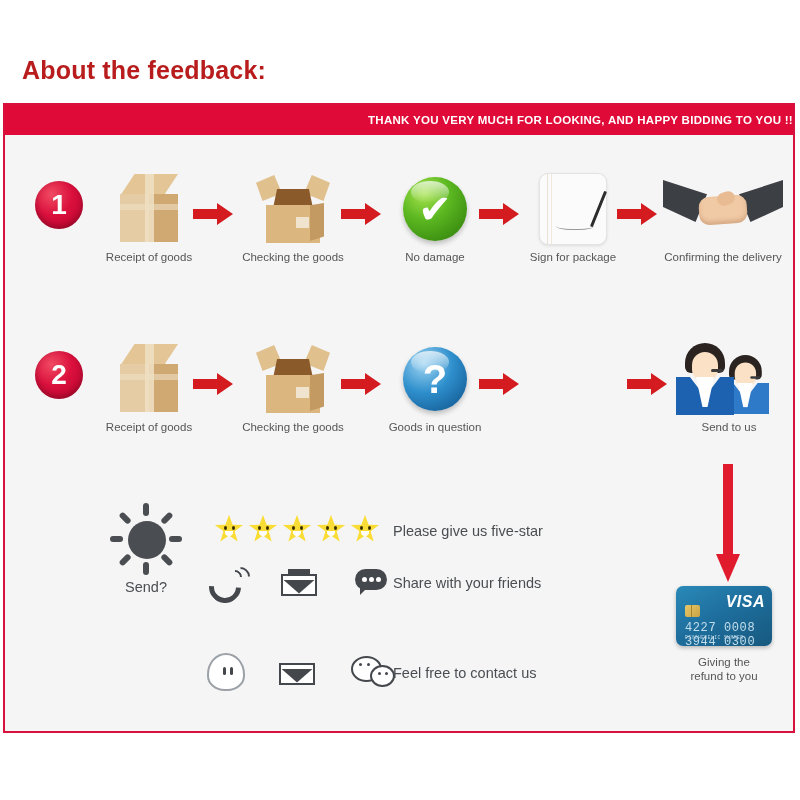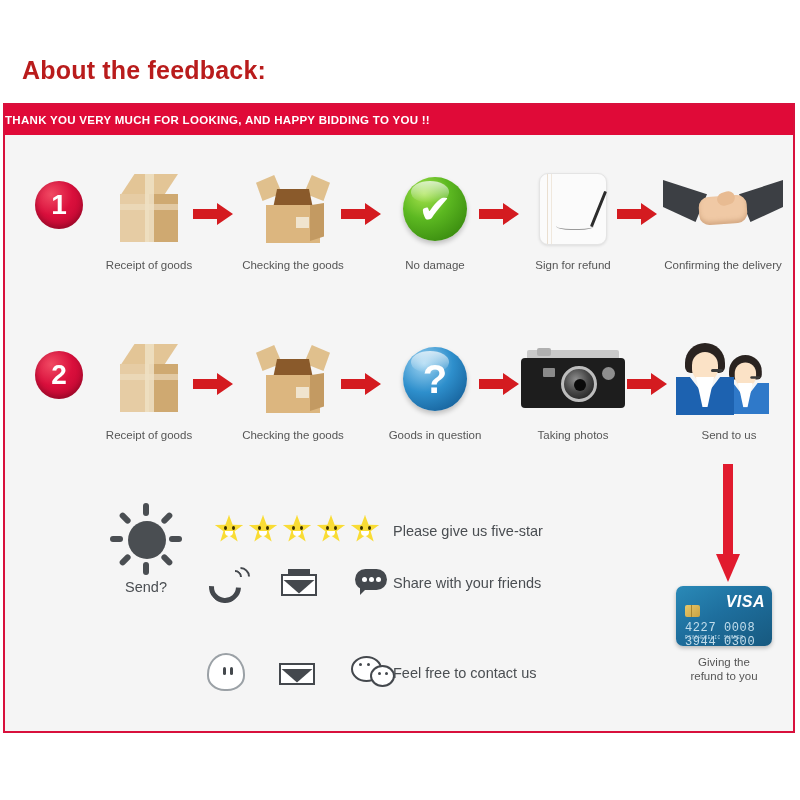--- a/index.html
+++ b/index.html
@@ -14,21 +14,21 @@
   
   .frame{
     position:absolute;left:3px;top:103px;width:792px;height:630px;
     border:2px solid #d8103c;
     background:#f5f5f5;
     box-sizing:border-box;
   }
   .banner{
     position:absolute;left:0;top:0;width:100%;height:30px;
     background:#e00a38;
-    display:flex;align-items:center;justify-content:flex-start;
+    display:flex;align-items:center;justify-content:flex-end;
   }
   .banner-text{
     color:#ffffff;font-size:11.5px;font-weight:bold;letter-spacing:.3px;
     white-space:nowrap;
   }
 
   
   .title{
     position:absolute;left:22px;top:56px;
     font-size:25px;font-weight:bold;color:#b91c1c;
@@ -45,21 +45,21 @@
     width:48px;height:48px;border-radius:50%;
     background:radial-gradient(circle at 34% 28%,#f04a63 0%,#da0f3c 45%,#b9062f 100%);
     color:#fff;font-size:28px;font-weight:bold;
     display:flex;align-items:center;justify-content:center;
     box-shadow:inset 0 -3px 6px rgba(0,0,0,.25);
   }
 
   .step{position:absolute;width:120px;top:0;text-align:center;}
   .step .art{height:84px;display:flex;align-items:center;justify-content:center;}
   .step .cap{
-    font-size:11.5px;color:#565656;margin-top:8px;white-space:nowrap;
+    font-size:11.5px;color:#565656;margin-top:0;white-space:nowrap;
   }
 
   .arrow{
     position:absolute;top:36px;width:40px;height:22px;
   }
 
   
   .box-closed{width:66px;height:70px;position:relative;}
   .bc-top{position:absolute;left:4px;top:0;width:58px;height:22px;
     background:#e3c596;transform:skewX(0deg);
@@ -289,21 +289,21 @@
 
       <div class="step" style="left:508px">
         <div class="art">
           <div class="notepad">
             <div class="np-line"></div>
               <div class="np-line2"></div>
             <div class="np-pen"></div>
               <div class="np-sig"></div>
           </div>
         </div>
-        <div class="cap">Sign for refund</div>
+        <div class="cap">Sign for package</div>
       </div>
 
       <div class="arrow" style="left:612px">
         <svg width="40" height="22" viewBox="0 0 40 22">
             <path d="M0 6 H24 V0 L40 11 L24 22 V16 H0 Z" fill="#d41b20"></path>
           </svg>
       </div>
 
       <div class="step" style="left:648px;width:140px">
         <div class="art">
@@ -369,33 +369,20 @@
         </div>
         <div class="cap">Goods in question</div>
       </div>
 
       <div class="arrow" style="left:474px">
         <svg width="40" height="22" viewBox="0 0 40 22">
             <path d="M0 6 H24 V0 L40 11 L24 22 V16 H0 Z" fill="#d41b20"></path>
           </svg>
       </div>
 
-      <div class="step" style="left:500px;width:136px">
-        <div class="art">
-          <div class="camera">
-            <div class="cm-top"></div>
-              <div class="cm-vf"></div>
-              <div class="cm-body"></div>
-            <div class="cm-win"></div>
-              <div class="cm-lens"></div>
-              <div class="cm-dial"></div>
-          </div>
-        </div>
-        <div class="cap">Taking photos</div>
-      </div>
 
       <div class="arrow" style="left:622px">
         <svg width="40" height="22" viewBox="0 0 40 22">
             <path d="M0 6 H24 V0 L40 11 L24 22 V16 H0 Z" fill="#d41b20"></path>
           </svg>
       </div>
 
       <div class="step" style="left:662px;width:124px">
         <div class="art">
           <div class="people">

